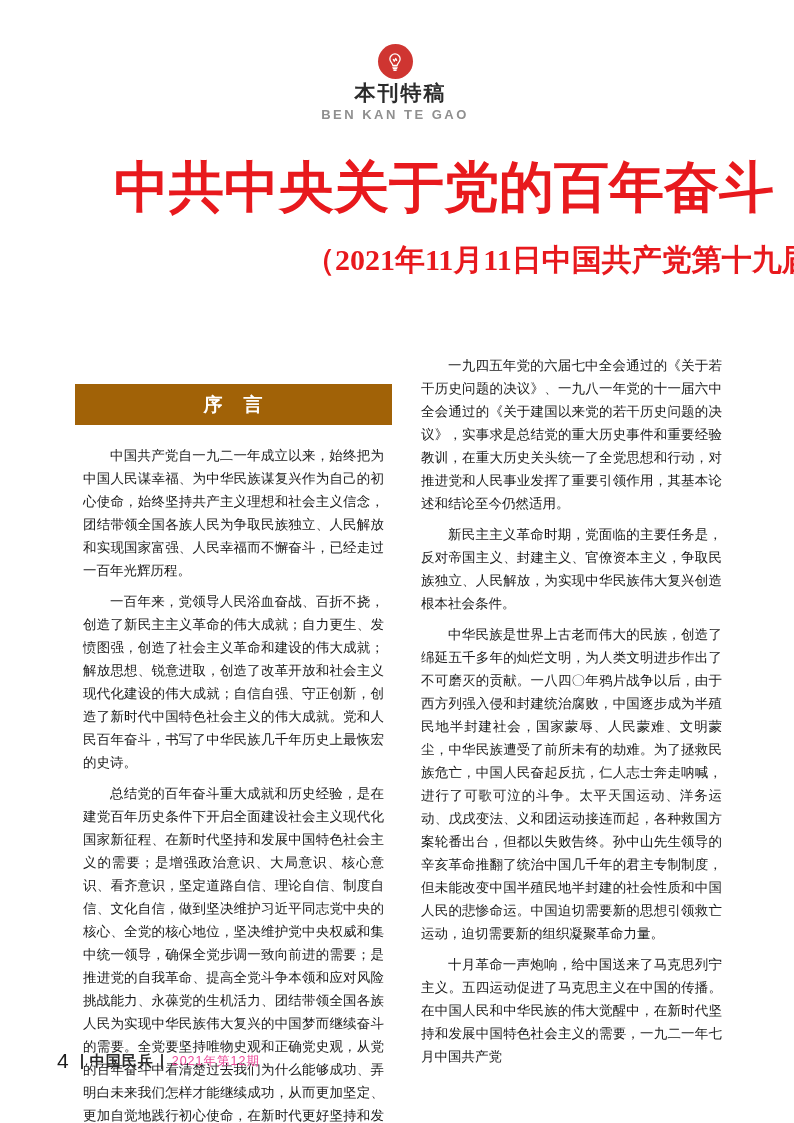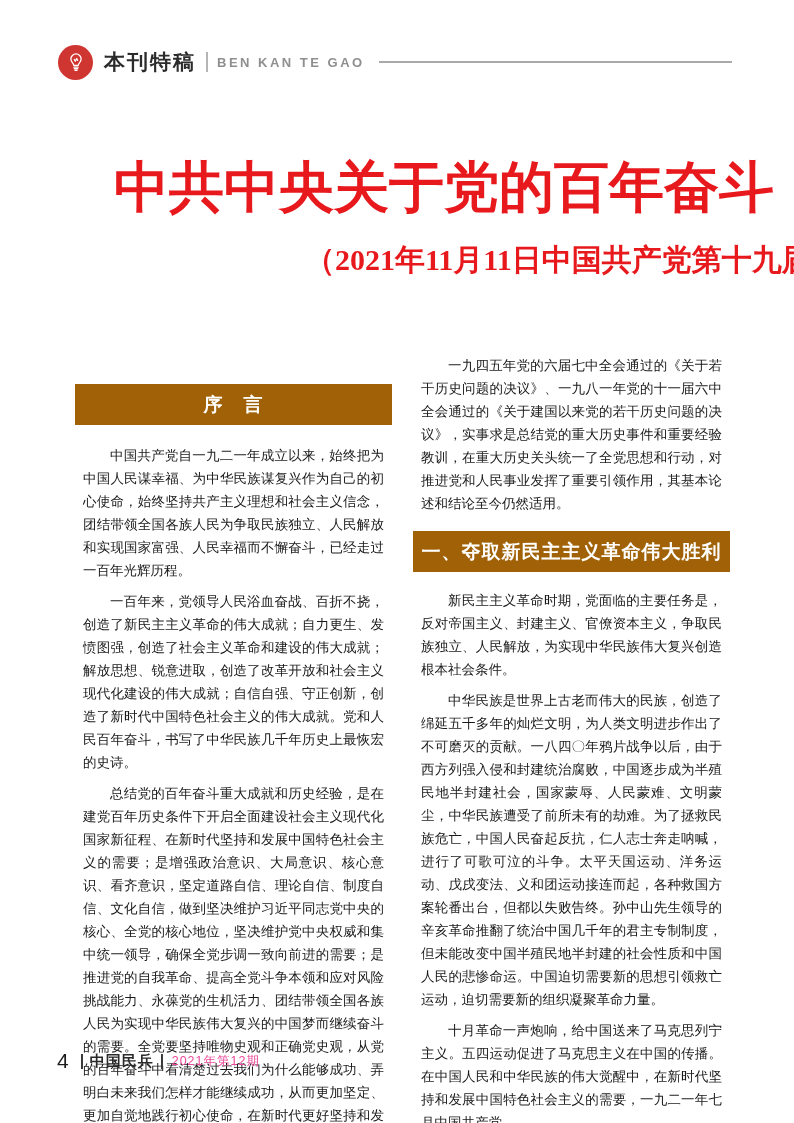--- a/index.html
+++ b/index.html
@@ -5,21 +5,21 @@
   html,body{margin:0;padding:0;background:#e9e9e9;}
   .page{
     position:relative;width:794px;height:1123px;margin:0 auto;
     background:#ffffff;overflow:hidden;
     font-family:"Liberation Serif","DejaVu Serif",serif;
     color:#1b1b1b;
   }
   
   .header{
     position:absolute;left:58px;top:44px;right:62px;height:36px;
-    display:flex;align-items:center;
+    display:flex;align-items:center;flex-direction:column;
   }
   .header .bulb-circle{
     width:35px;height:35px;border-radius:50%;background:#cf3531;
     display:flex;align-items:center;justify-content:center;flex:0 0 auto;
   }
   .header .section-title{
     margin-left:11px;font-family:"Liberation Sans","DejaVu Sans",sans-serif;
     font-weight:bold;font-size:21px;color:#2b2b2b;letter-spacing:2px;white-space:nowrap;
   }
   .header .v-divider{width:2px;height:20px;background:#b5b5b5;margin:0 9px 0 10px;}
@@ -95,21 +95,20 @@
       <p>中国共产党自一九二一年成立以来，始终把为中国人民谋幸福、为中华民族谋复兴作为自己的初心使命，始终坚持共产主义理想和社会主义信念，团结带领全国各族人民为争取民族独立、人民解放和实现国家富强、人民幸福而不懈奋斗，已经走过一百年光辉历程。</p>
       <p>一百年来，党领导人民浴血奋战、百折不挠，创造了新民主主义革命的伟大成就；自力更生、发愤图强，创造了社会主义革命和建设的伟大成就；解放思想、锐意进取，创造了改革开放和社会主义现代化建设的伟大成就；自信自强、守正创新，创造了新时代中国特色社会主义的伟大成就。党和人民百年奋斗，书写了中华民族几千年历史上最恢宏的史诗。</p>
       <p>总结党的百年奋斗重大成就和历史经验，是在建党百年历史条件下开启全面建设社会主义现代化国家新征程、在新时代坚持和发展中国特色社会主义的需要；是增强政治意识、大局意识、核心意识、看齐意识，坚定道路自信、理论自信、制度自信、文化自信，做到坚决维护习近平同志党中央的核心、全党的核心地位，坚决维护党中央权威和集中统一领导，确保全党步调一致向前进的需要；是推进党的自我革命、提高全党斗争本领和应对风险挑战能力、永葆党的生机活力、团结带领全国各族人民为实现中华民族伟大复兴的中国梦而继续奋斗的需要。全党要坚持唯物史观和正确党史观，从党的百年奋斗中看清楚过去我们为什么能够成功、弄明白未来我们怎样才能继续成功，从而更加坚定、更加自觉地践行初心使命，在新时代更好坚持和发展中国特色社会主义。</p>
     </div>
   </div>
 
   <div class="column col-right">
     <div class="body-text body-text-top">
       <p>一九四五年党的六届七中全会通过的《关于若干历史问题的决议》、一九八一年党的十一届六中全会通过的《关于建国以来党的若干历史问题的决议》，实事求是总结党的重大历史事件和重要经验教训，在重大历史关头统一了全党思想和行动，对推进党和人民事业发挥了重要引领作用，其基本论述和结论至今仍然适用。</p>
     </div>
-    <div class="red-banner banner-gap">一、夺取新民主主义革命伟大胜利</div>
     <div class="body-text">
       <p>新民主主义革命时期，党面临的主要任务是，反对帝国主义、封建主义、官僚资本主义，争取民族独立、人民解放，为实现中华民族伟大复兴创造根本社会条件。</p>
       <p>中华民族是世界上古老而伟大的民族，创造了绵延五千多年的灿烂文明，为人类文明进步作出了不可磨灭的贡献。一八四〇年鸦片战争以后，由于西方列强入侵和封建统治腐败，中国逐步成为半殖民地半封建社会，国家蒙辱、人民蒙难、文明蒙尘，中华民族遭受了前所未有的劫难。为了拯救民族危亡，中国人民奋起反抗，仁人志士奔走呐喊，进行了可歌可泣的斗争。太平天国运动、洋务运动、戊戌变法、义和团运动接连而起，各种救国方案轮番出台，但都以失败告终。孙中山先生领导的辛亥革命推翻了统治中国几千年的君主专制制度，但未能改变中国半殖民地半封建的社会性质和中国人民的悲惨命运。中国迫切需要新的思想引领救亡运动，迫切需要新的组织凝聚革命力量。</p>
       <p>十月革命一声炮响，给中国送来了马克思列宁主义。五四运动促进了马克思主义在中国的传播。在中国人民和中华民族的伟大觉醒中，在新时代坚持和发展中国特色社会主义的需要，一九二一年七月中国共产党</p>
     </div>
   </div>
 
   <div class="footer">
     <span class="page-num">4</span>
     <span class="f-bar"></span>

